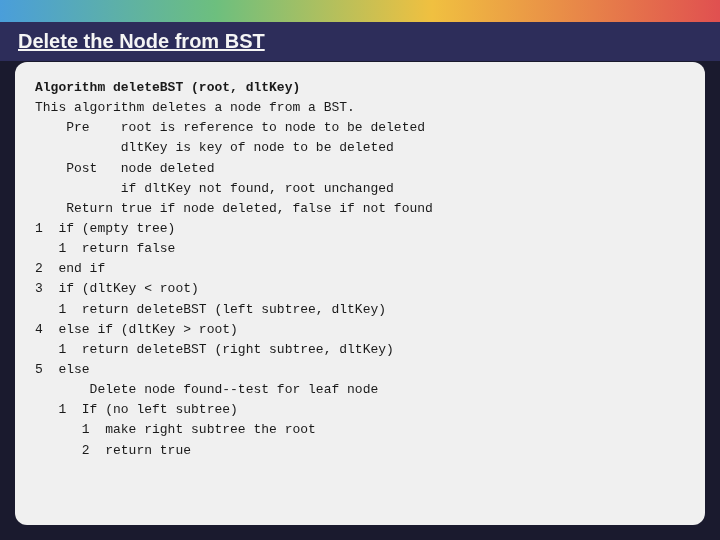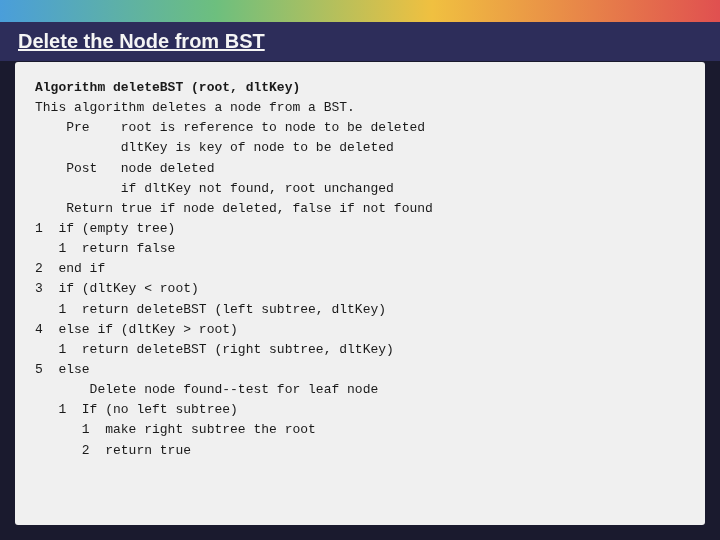--- a/index.html
+++ b/index.html
@@ -48,21 +48,21 @@
       text-align: center;
     }
 
     .content-area {
       position: absolute;
       top: 62px;
       left: 15px;
       right: 15px;
       bottom: 15px;
       background: #f0f0f0;
-      border-radius: 3px;
+      border-radius: 12px;
       padding: 16px 20px;
       overflow: hidden;
     }
 
     .code-block {
       font-family: 'Courier New', Courier, monospace;
       font-size: 13px;
       line-height: 1.55;
       color: #1a1a1a;
       white-space: pre;

